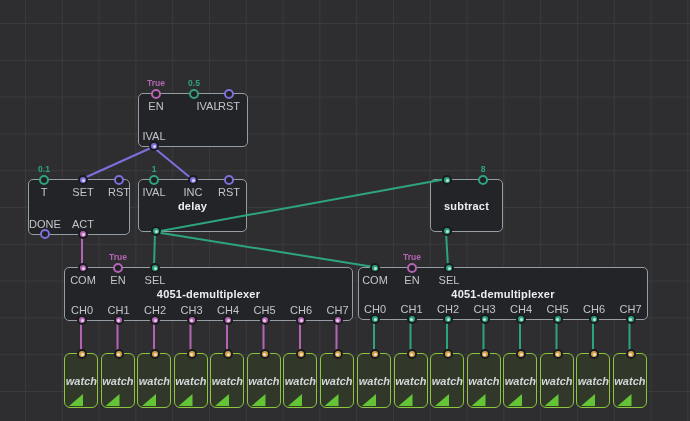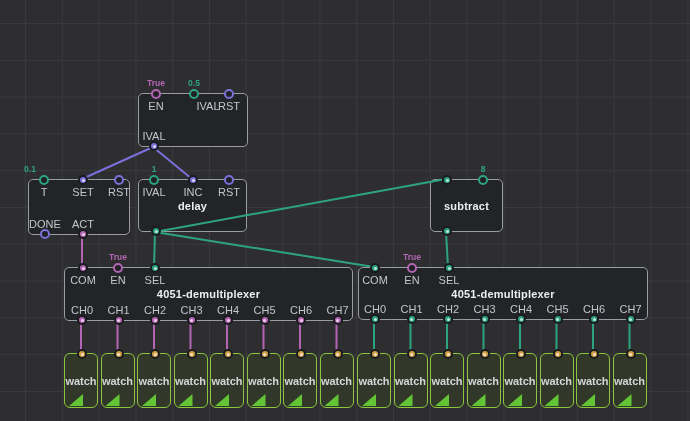--- a/index.html
+++ b/index.html
@@ -8,21 +8,21 @@
   #nodelayer{position:absolute;inset:0;}
   .node{position:absolute;background:#232428;border:1px solid #979da5;border-radius:5px;box-sizing:border-box;}
   .node-title{position:absolute;left:0;right:0;top:50%;transform:translateY(-50%);
       text-align:center;font-weight:bold;font-size:11px;color:#eceef0;letter-spacing:.2px;white-space:nowrap;}
   .port{position:absolute;width:6px;height:6px;border-radius:50%;border:2px solid #1a1b1e;z-index:3;}
   .dot{position:absolute;inset:1.5px;border-radius:50%;background:rgba(255,255,255,.7);}
   .port-label{position:absolute;transform:translateX(-50%);font-size:11px;color:#c2c6cb;white-space:nowrap;}
   .port-value{position:absolute;transform:translateX(-50%);font-size:8.5px;font-weight:bold;white-space:nowrap;z-index:3;}
   .watch{position:absolute;background:#31382a;border:1.5px solid #8cc63f;border-radius:6px;box-sizing:border-box;z-index:1;}
   .watch-title{position:absolute;left:0;right:0;top:50%;transform:translateY(-50%);
-      text-align:center;font-size:11px;font-weight:bold;color:#d3d6d9;}
+      text-align:right;font-size:11px;font-weight:bold;color:#d3d6d9;font-style:italic;}
   .fold{position:absolute;left:4px;bottom:1px;width:14px;height:12px;background:#63c436;
       clip-path:polygon(100% 0,100% 100%,0 100%);}
   #wires{position:absolute;inset:0;pointer-events:none;}
 </style>
 </head>
 <body>
 
 <div id="stage" style="background-color: rgb(46, 46, 48); background-image: linear-gradient(rgb(58, 58, 60) 1px, transparent 1px), linear-gradient(90deg, rgb(58, 58, 60) 1px, transparent 1px); background-size: 36.8px 36.8px; background-position: 25px 23px;">
   <div id="nodelayer">
       <div class="node" style="left: 138px; top: 93px; width: 110px; height: 54px;">
@@ -35,21 +35,21 @@
         <div class="port" style="left: 85px; top: -5px; background: rgb(32, 33, 36); border-color: rgb(123, 112, 220);"></div>
         <div class="port-label" style="left: 90px; top: 6px;">RST</div>
         <div class="port" style="left: 10px; bottom: -5px; background: rgb(123, 112, 220);">
           <div class="dot"></div>
         </div>
         <div class="port-label" style="left: 15px; bottom: 4px;">IVAL</div>
       </div>
       <div class="node" style="left: 28px; top: 179px; width: 102px; height: 56px;">
         <div class="port" style="left: 10px; top: -5px; background: rgb(32, 33, 36); border-color: rgb(46, 164, 126);"></div>
         <div class="port-label" style="left: 15px; top: 6px;">T</div>
-        <div class="port-value" style="left: 1px; top: -16px; color: rgb(46, 164, 126); text-align: right;">0.1</div>
+        <div class="port-value" style="left: 15px; top: -16px; color: rgb(46, 164, 126); text-align: right;">0.1</div>
         <div class="port" style="left: 49px; top: -5px; background: rgb(123, 112, 220);">
           <div class="dot"></div>
         </div>
         <div class="port-label" style="left: 54px; top: 6px;">SET</div>
         <div class="port" style="left: 85px; top: -5px; background: rgb(32, 33, 36); border-color: rgb(123, 112, 220);"></div>
         <div class="port-label" style="left: 90px; top: 6px;">RST</div>
         <div class="port" style="left: 11px; bottom: -5px; background: rgb(32, 33, 36); border-color: rgb(123, 112, 220);"></div>
         <div class="port-label" style="left: 16px; bottom: 4px;">DONE</div>
         <div class="port" style="left: 49px; bottom: -5px; background: rgb(179, 101, 179);">
           <div class="dot"></div>

